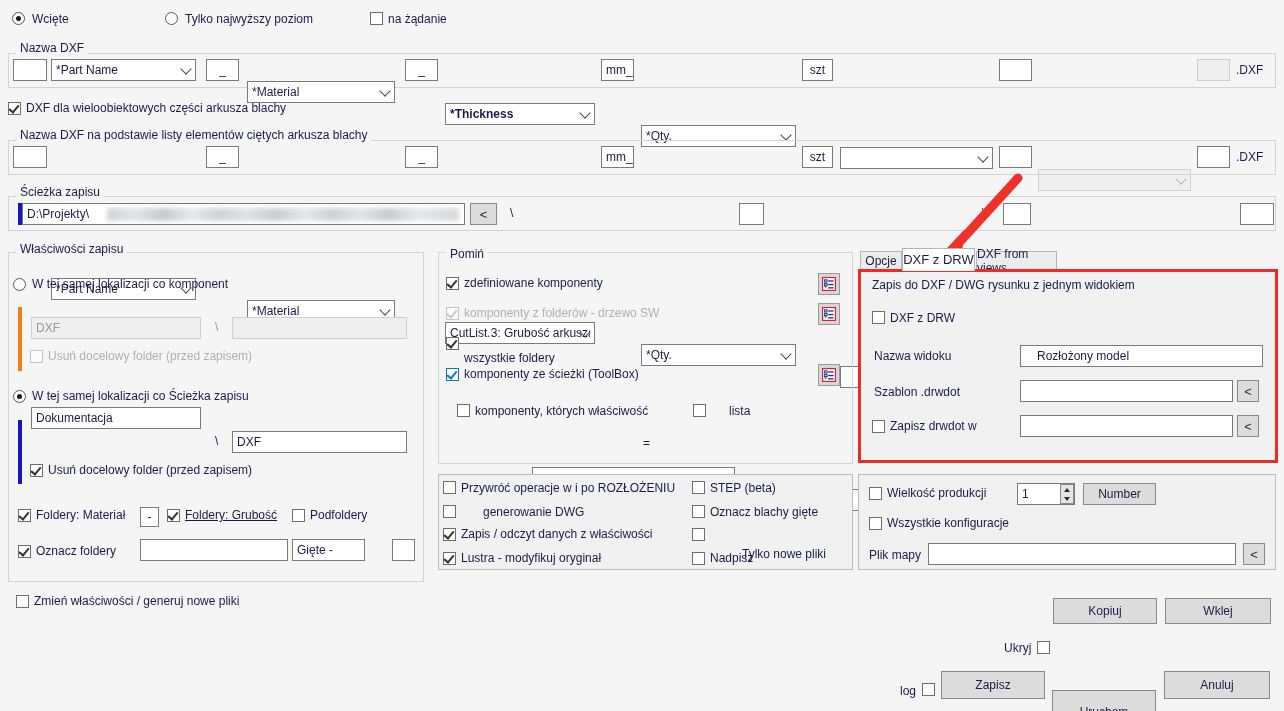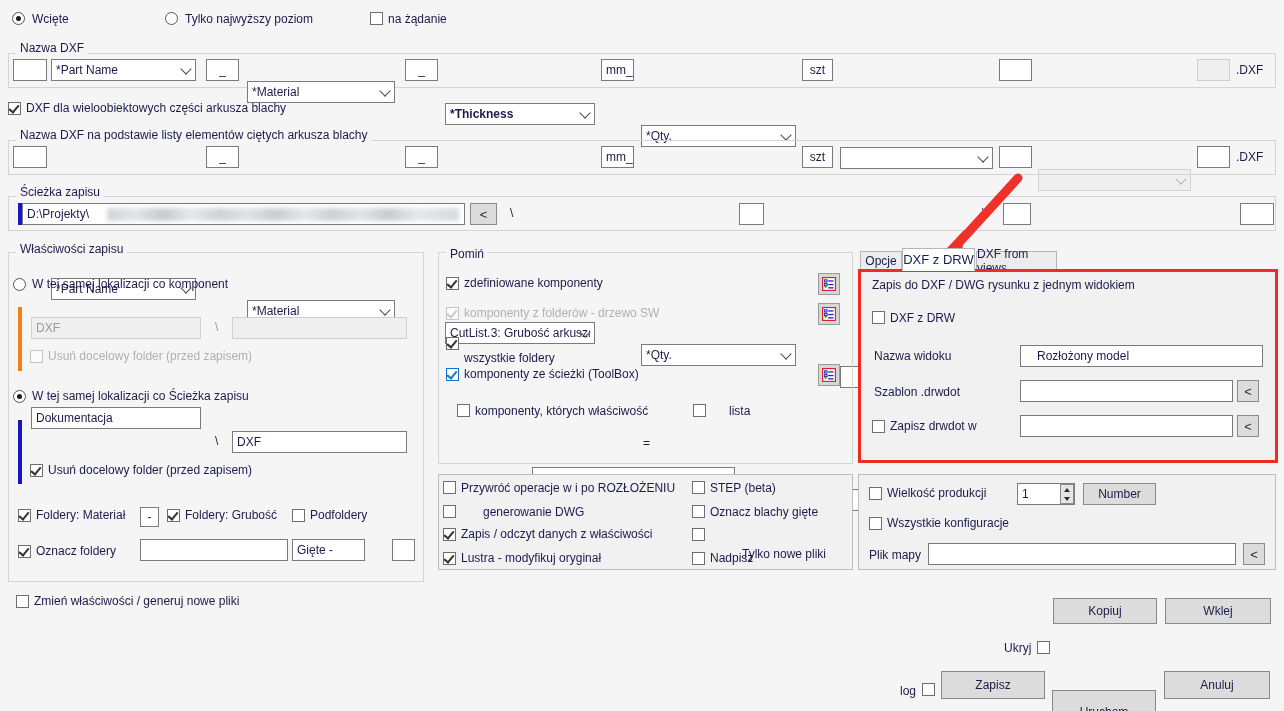--- a/index.html
+++ b/index.html
@@ -323,21 +323,21 @@
 <div class="lbl" style="left:48px;top:463px;">Usuń docelowy folder (przed zapisem)</div>
 
 <div class="cb" style="left:18px;top:509px;">
     <span class="tick"></span>
   </div>
 <div class="lbl" style="left:36px;top:508px;">Foldery: Materiał</div>
 <div class="txt abs center" style="left:140px;top:507px;width:19px;height:20px;line-height:18px;">-</div>
 <div class="cb" style="left:167px;top:509px;">
     <span class="tick"></span>
   </div>
-<div class="lbl" style="left:185px;top:508px;">Foldery: Grubość</div>
+<div class="lbl" style="left:185px;top:508px;text-decoration:underline;">Foldery: Grubość</div>
 <div class="cb" style="left:292px;top:509px;"></div>
 <div class="lbl" style="left:310px;top:508px;">Podfoldery</div>
 
 <div class="cb" style="left:18px;top:545px;">
     <span class="tick"></span>
   </div>
 <div class="lbl" style="left:36px;top:544px;">Oznacz foldery</div>
 <div class="txt abs" style="left:140px;top:539px;width:148px;"></div>
 <div class="txt abs" style="left:292px;top:539px;width:73px;">Gięte -</div>
 <div class="txt abs" style="left:392px;top:539px;width:23px;"></div>

